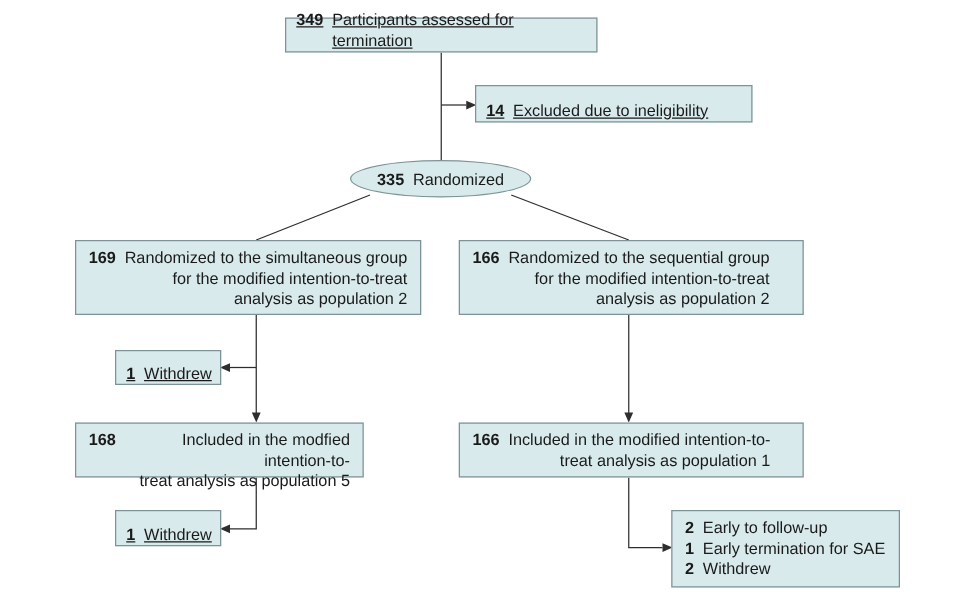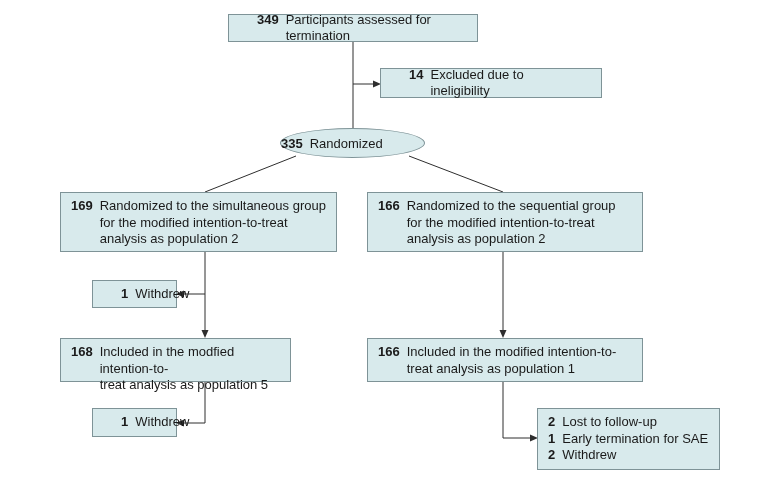--- a/index.html
+++ b/index.html
@@ -28,39 +28,40 @@
   }
   .box .row {
     display: flex;
     align-items: flex-start;
     gap: 7px;
   }
   .num { font-weight: bold; white-space: nowrap; }
   .lbl { white-space: pre-line; }
   .single {
     display: flex;
-    align-items: center;
-    padding: 0 28px;
+    align-items: flex-end;
+    padding: 0 8px;
+    text-decoration: underline;
   }
-  .multi { padding: 5px 10px; }
+  .multi { padding: 5px 10px; text-align: right; }
   .stack {
     display: flex;
     flex-direction: column;
     justify-content: center;
     padding: 4px 10px;
   }
   .ellipse {
     position: absolute;
     box-sizing: border-box;
     background: #d8eaec;
     border: 1px solid #7e9397;
     border-radius: 50%;
     display: flex;
     align-items: center;
-    justify-content: flex-start;
+    justify-content: center;
     font-size: 13px;
   }
   .ellipse .row { display: flex; gap: 7px; }
 </style>
 </head>
 <body>
 
 <div id="figure">
 
   <svg id="connectors" viewBox="0 0 780 485" xmlns="http://www.w3.org/2000/svg">
@@ -150,21 +151,21 @@
   <div class="box single" style="left:92px; top:408px; width:85px; height:29px;">
     <div class="row">
       <span class="num">1</span>
       <span class="lbl">Withdrew</span>
     </div>
   </div>
 
   <div class="box stack" style="left:537px; top:408px; width:183px; height:62px;">
     <div class="row">
       <span class="num">2</span>
-      <span class="lbl">Lost to follow-up</span>
+      <span class="lbl">Early to follow-up</span>
     </div>
     <div class="row">
       <span class="num">1</span>
       <span class="lbl">Early termination for SAE</span>
     </div>
     <div class="row">
       <span class="num">2</span>
       <span class="lbl">Withdrew</span>
     </div>
   </div>

